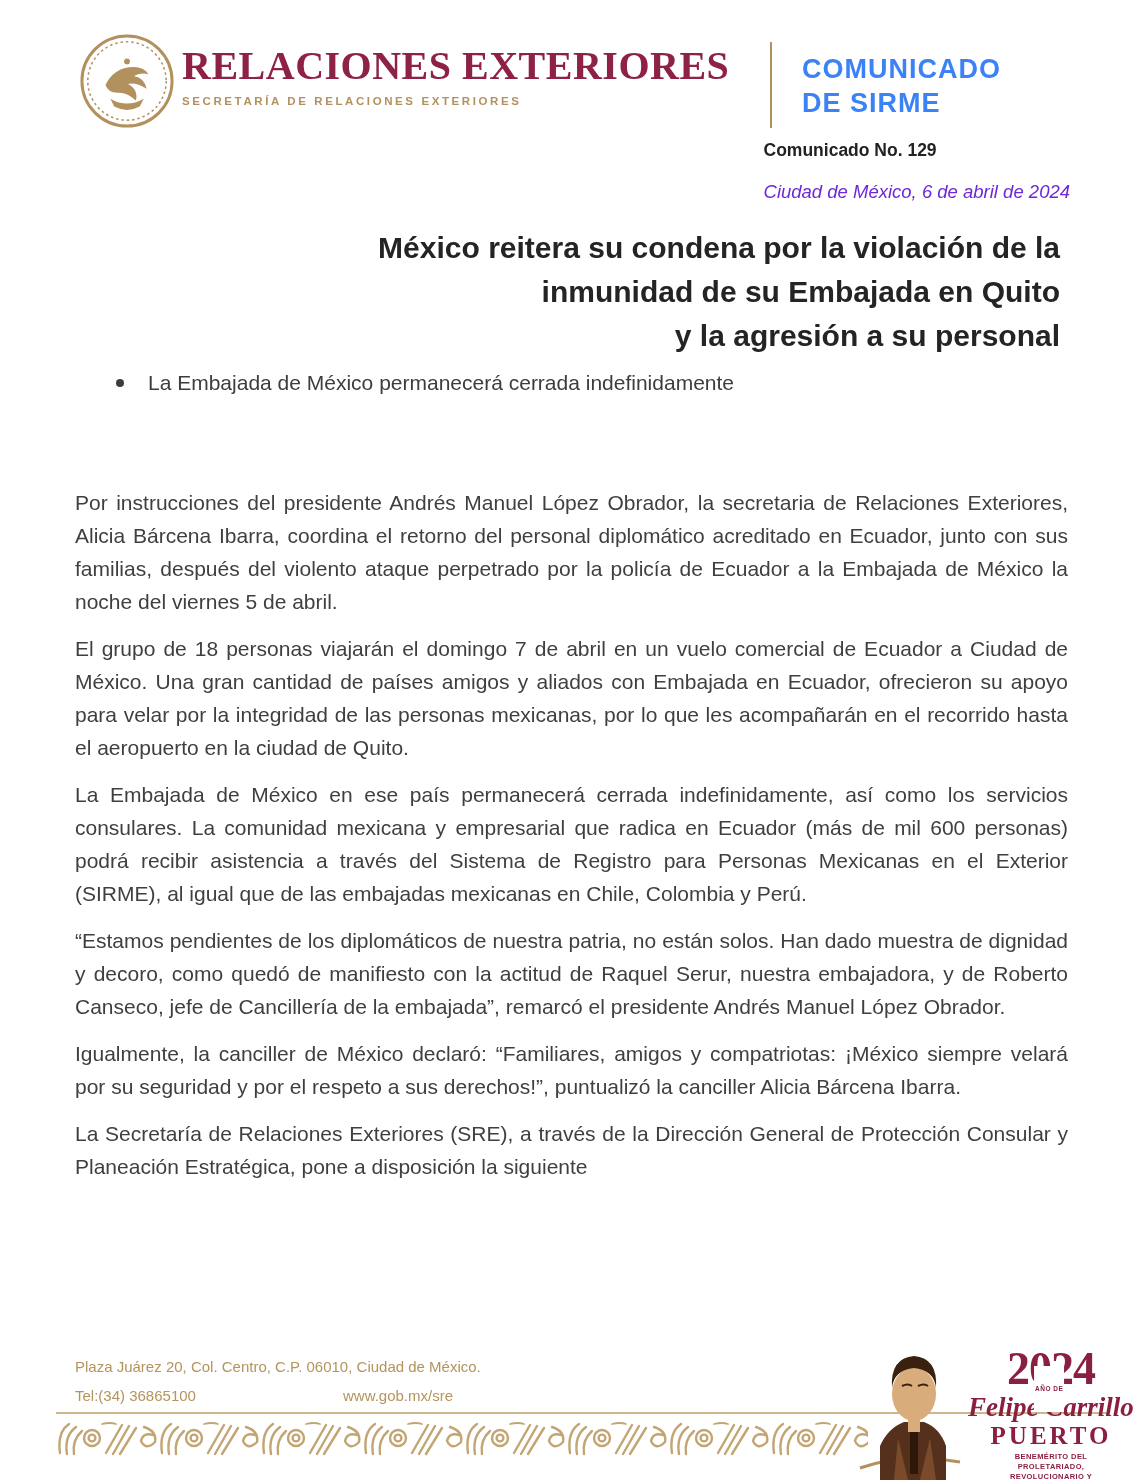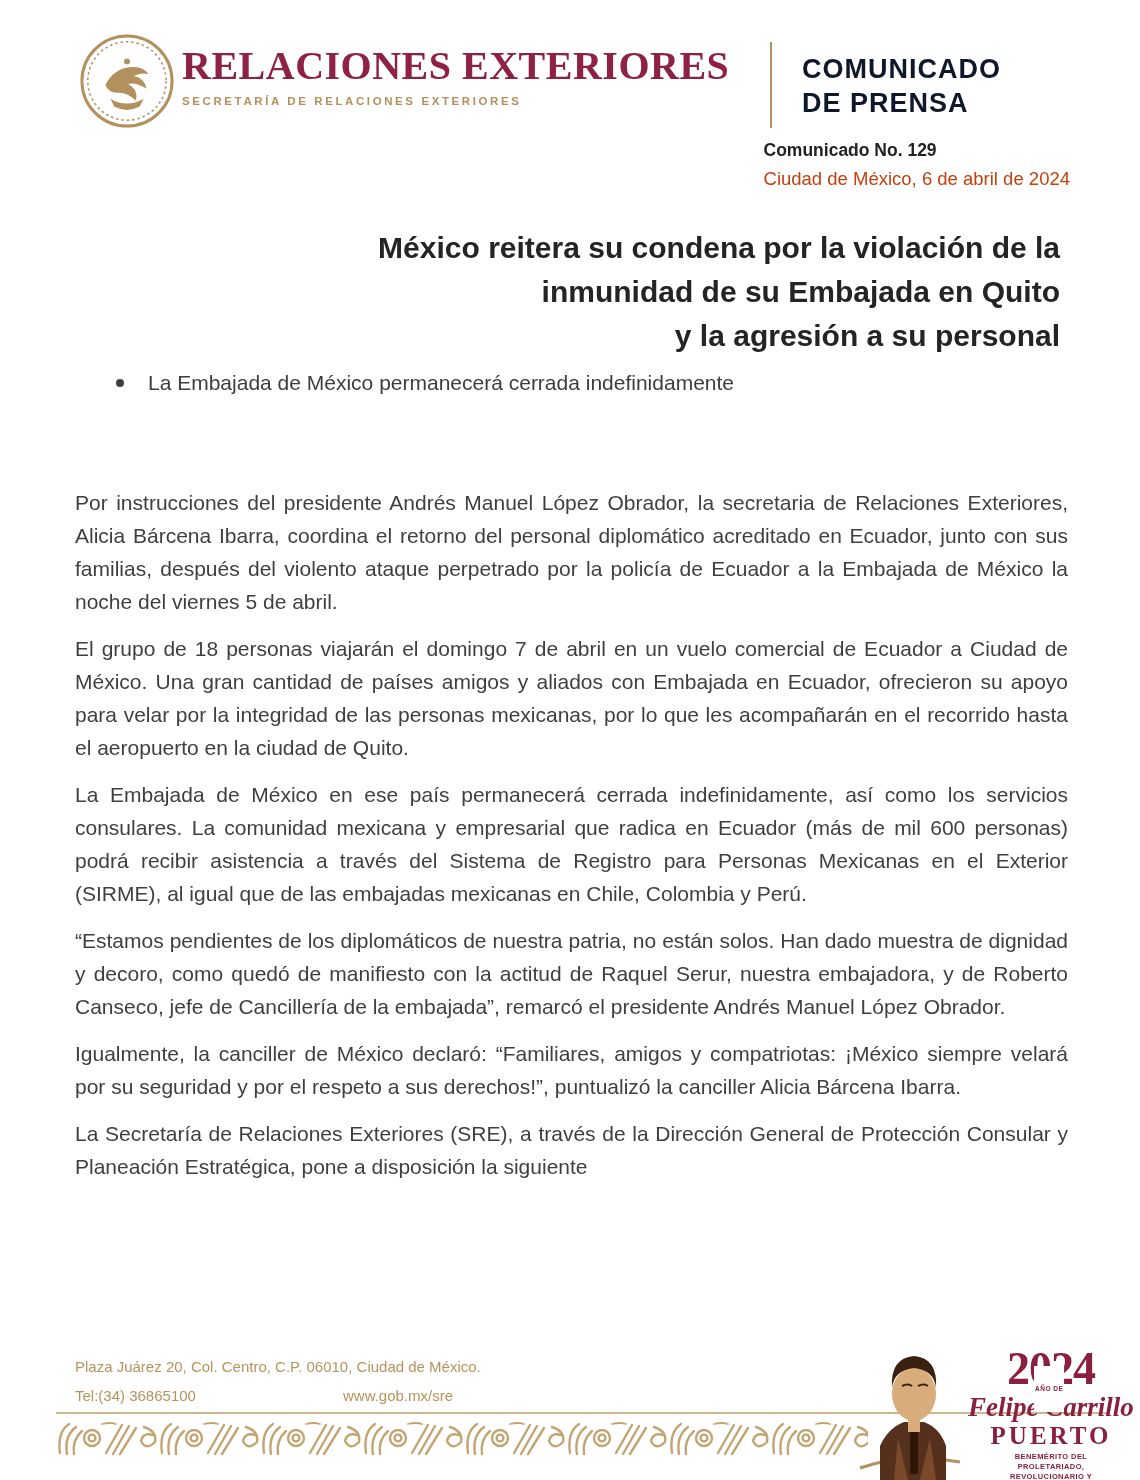--- a/index.html
+++ b/index.html
@@ -5,26 +5,26 @@
   html,body{margin:0;padding:0;background:#ffffff;}
   body{width:1140px;height:1480px;position:relative;font-family:"Liberation Sans",sans-serif;color:#3d3d3d;overflow:hidden;}
 
   
   .header{position:absolute;top:30px;left:78px;right:60px;height:120px;}
   .emblem{position:absolute;left:0;top:2px;width:98px;height:98px;}
   .brand{position:absolute;left:104px;top:16px;}
   .brand-name{font-family:"Liberation Serif",serif;font-weight:bold;font-size:40px;letter-spacing:.5px;color:#8e2244;line-height:1;}
   .brand-sub{margin-top:9px;font-size:11.5px;font-weight:bold;letter-spacing:2.6px;color:#b3915e;}
   .hdr-divider{position:absolute;left:692px;top:12px;width:2px;height:86px;background:#b3915e;}
-  .doc-type{position:absolute;left:724px;top:22px;font-weight:bold;font-size:27px;line-height:34px;letter-spacing:1px;color:#0f172a;}
+  .doc-type{position:absolute;left:724px;top:22px;font-weight:bold;font-size:27px;line-height:34px;letter-spacing:1px;color:#3b82f6;}
 
   
   .meta{position:absolute;top:140px;right:70px;text-align:left;}
   .meta-number{font-weight:bold;font-size:17.5px;color:#222222;}
-  .meta-dateline{margin-top:7px;font-size:18.5px;color:#c2410c;}
+  .meta-dateline{margin-top:20px;font-size:18.5px;color:#6d28d9;font-style:italic;}
 
   
   .title{position:absolute;top:216px;left:70px;right:70px;text-align:center;font-weight:bold;font-size:30px;line-height:44px;color:#242424;}
 
   
   .bullets{position:absolute;top:366px;left:108px;right:68px;list-style:none;margin:0;padding:0;}
   .bullets li{position:relative;padding-left:40px;font-size:21px;line-height:33px;color:#3d3d3d;}
   .bullets li::before{content:"";position:absolute;left:8px;top:13px;width:8px;height:8px;border-radius:50%;background:#3d3d3d;}
 
   
@@ -58,21 +58,21 @@
     <path d="M33 68 Q50 78 67 68 L63 76 Q50 83 37 76 Z" fill="#b3915e"></path>
     <circle cx="50" cy="30" r="3" fill="#b3915e"></circle>
   </svg>
   <div class="brand">
     <div class="brand-name">RELACIONES EXTERIORES</div>
     <div class="brand-sub">SECRETARÍA DE RELACIONES EXTERIORES</div>
   </div>
   <div class="hdr-divider"></div>
   <div class="doc-type">
     <div>COMUNICADO</div>
-    <div>DE PRENSA</div>
+    <div>DE SIRME</div>
   </div>
 </div>
 
 <div class="meta">
   <div class="meta-number">Comunicado No. 129</div>
   <div class="meta-dateline">Ciudad de México, 6 de abril de 2024</div>
 </div>
 
 <h1 class="title" style="margin:10px;text-align:right;">
   <div>México reitera su condena por la violación de la</div>

